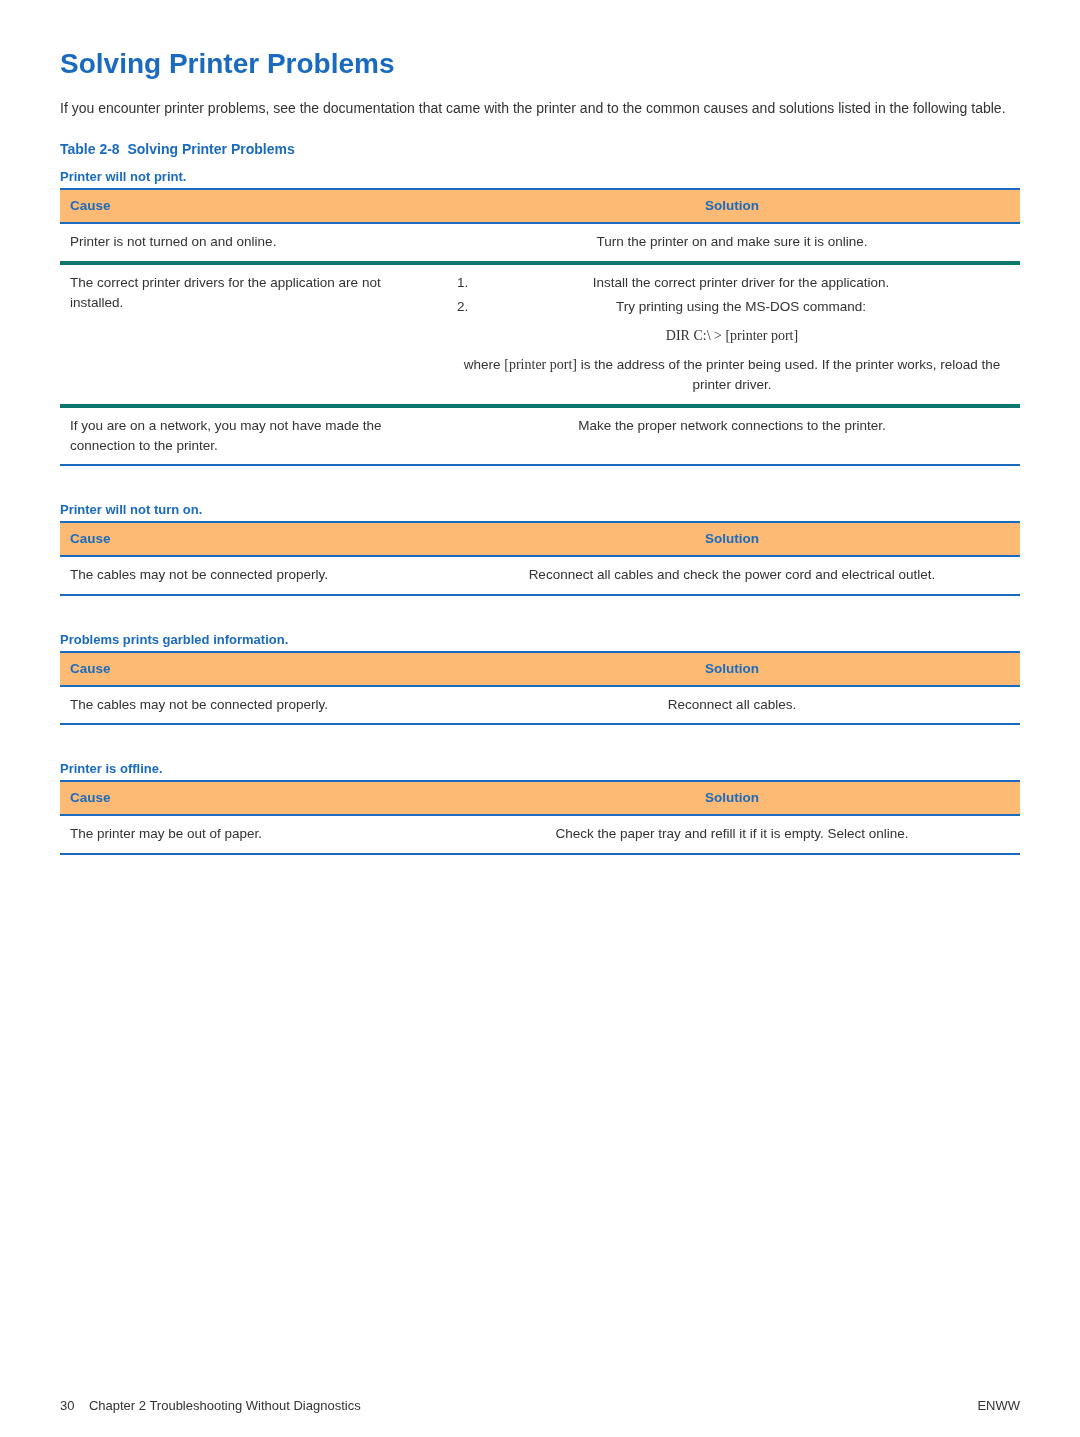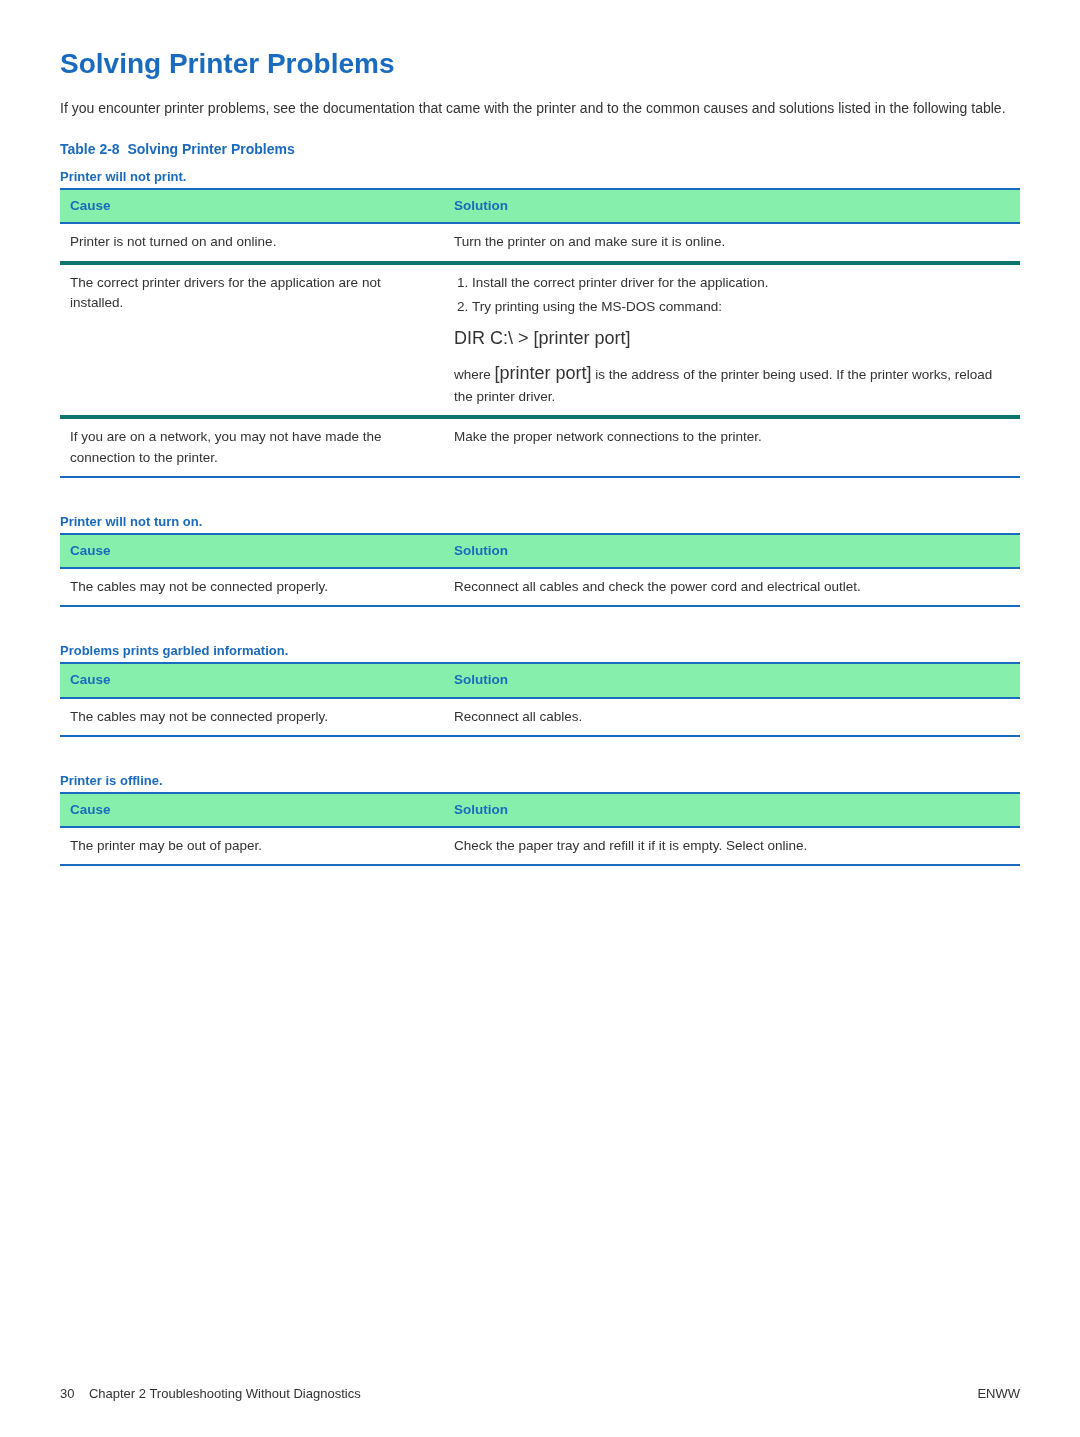--- a/index.html
+++ b/index.html
@@ -42,44 +42,44 @@
       margin-bottom: 0;
       padding-bottom: 4px;
       margin-top: 12px;
     }
     table {
       width: 100%;
       border-collapse: collapse;
       font-size: 13.5px;
     }
     .col-header-row td {
-      background: #86efac;
+      background: #fdba74;
       color: #1a6bbf;
       font-weight: bold;
       padding: 6px 10px;
       border-top: 2px solid #1a6bbf;
       border-bottom: 1px solid #ccc;
     }
     table tr td {
       padding: 8px 10px;
       vertical-align: top;
       border-bottom: 4px solid #0f766e;
       line-height: 1.5;
     }
     table tr:last-child td {
       border-bottom: 2px solid #1a6bbf;
     }
     .col-cause { width: 40%; }
-    .col-solution { width: 60%; }
+    .col-solution { width: 60%; text-align: center; }
     .numbered { padding-left: 0; }
     .numbered li { margin-bottom: 4px; }
-    .code { font-family: Liberation Sans, sans-serif; font-size: 18px; }
+    .code { font-family: Liberation Serif, serif; font-size: 14px; }
     .footer {
       position: fixed;
-      bottom: 36px;
+      bottom: 24px;
       left: 0;
       width: 1080px;
       display: flex;
       justify-content: space-between;
       align-items: center;
       padding: 0 60px;
       font-size: 13px;
       color: #333;
     }
   </style>

